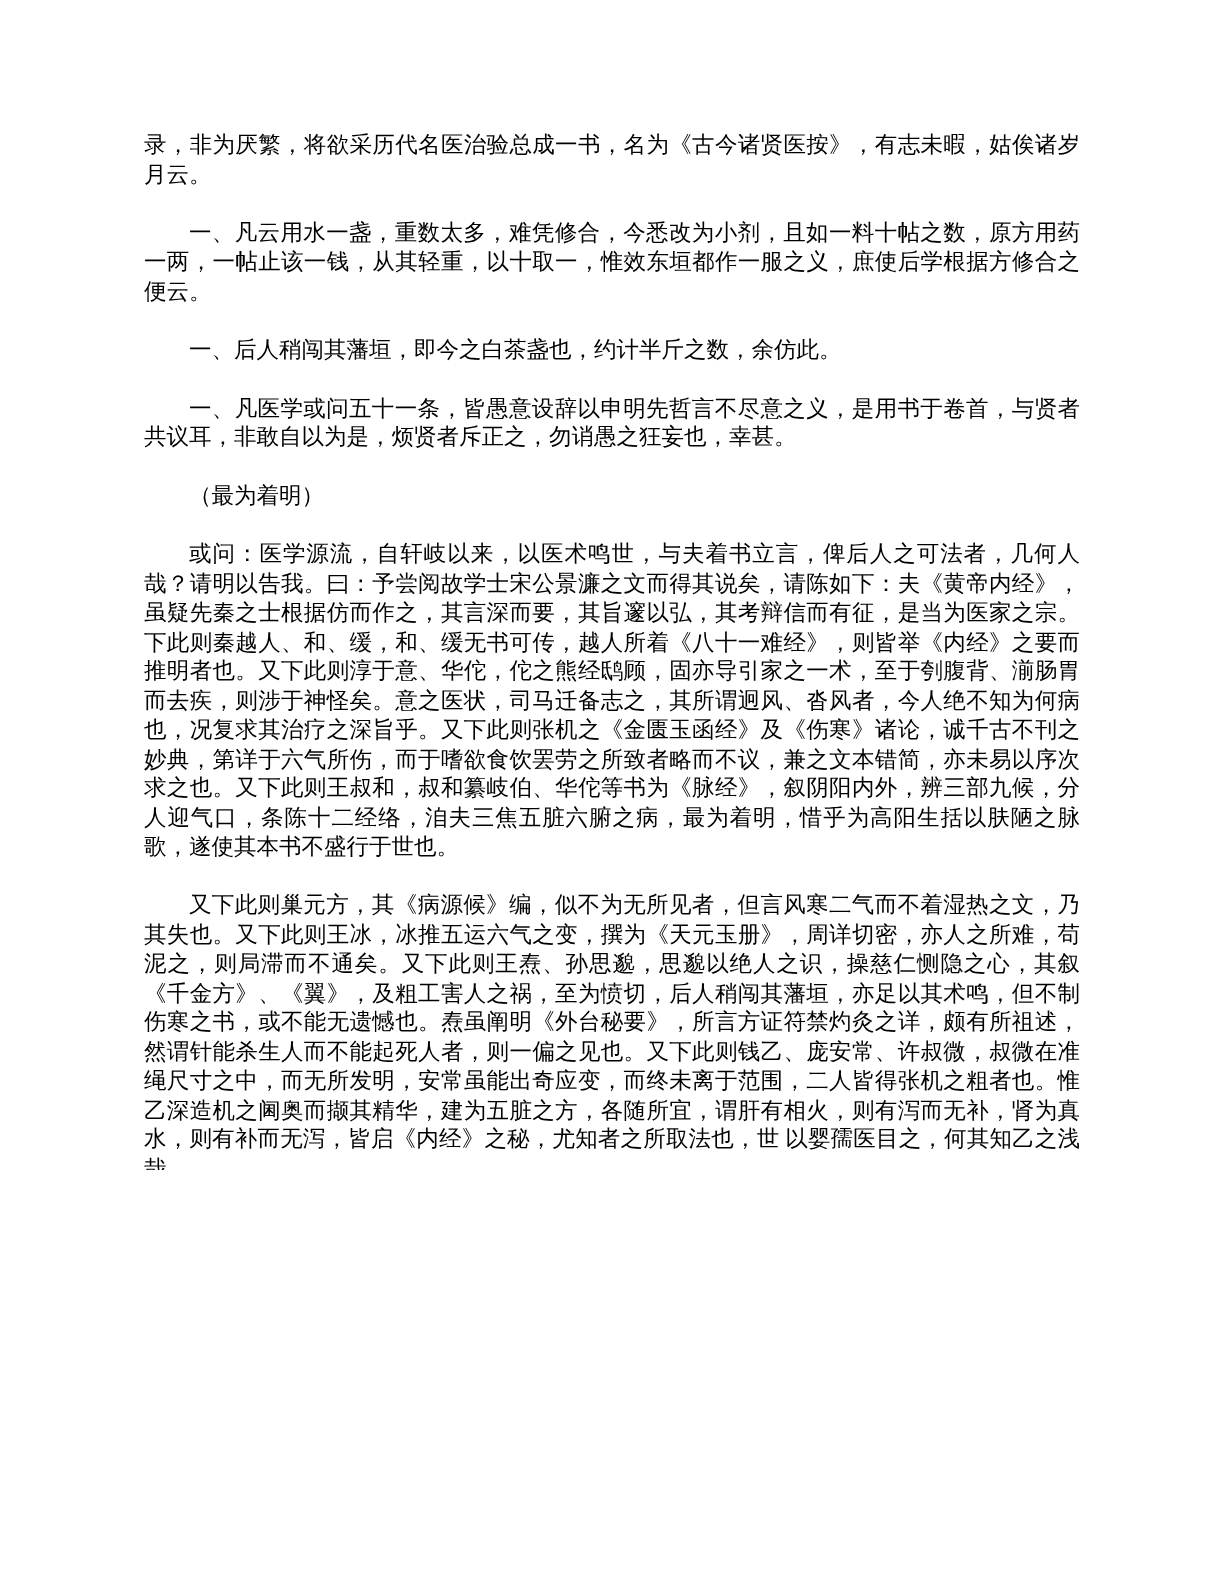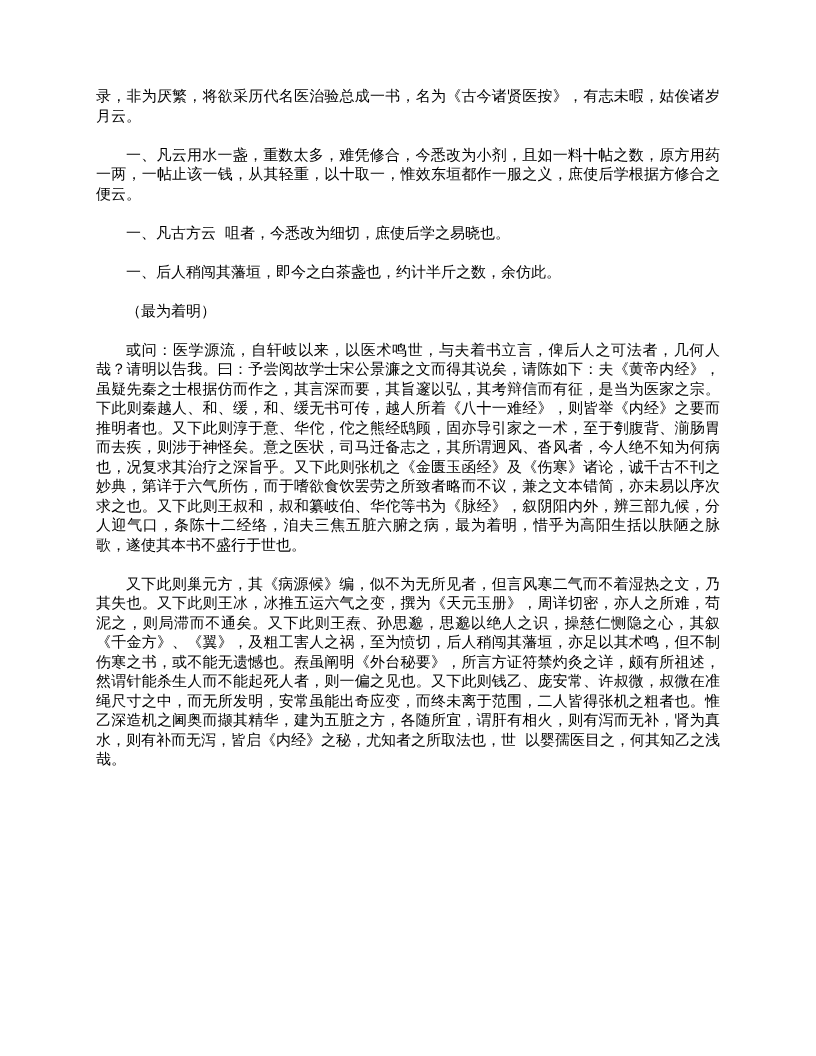--- a/index.html
+++ b/index.html
@@ -9,21 +9,21 @@
   }
   .page {
     position: relative;
     width: 816px;
     height: 780px;
     margin: 0 auto;
     background: #ffffff;
     box-sizing: border-box;
     padding: 88px 96px 0 96px;
     overflow: hidden;
-    font-family: Liberation Mono, monospace;
+    font-family: Liberation Serif, serif;
     color: #000000;
   }
   .page p {
     margin: 0 0 19.5px 0;
     font-size: 15px;
     line-height: 19.5px;
     text-align: justify;
     text-indent: 2em;
     word-break: break-all;
     letter-spacing: 0;
@@ -31,18 +31,18 @@
   .page p.no-indent {
     text-indent: 0;
   }
 </style>
 </head>
 <body>
 
 <div class="page">
   <p class="no-indent">录，非为厌繁，将欲采历代名医治验总成一书，名为《古今诸贤医按》，有志未暇，姑俟诸岁月云。</p>
   <p>一、凡云用水一盏，重数太多，难凭修合，今悉改为小剂，且如一料十帖之数，原方用药一两，一帖止该一钱，从其轻重，以十取一，惟效东垣都作一服之义，庶使后学根据方修合之便云。</p>
-  <p>一、凡古方云 咀者，今悉改为细切，庶使后学之易晓也。</p>
   <p>一、后人稍闯其藩垣，即今之白茶盏也，约计半斤之数，余仿此。</p>
+  <p>一、凡医学或问五十一条，皆愚意设辞以申明先哲言不尽意之义，是用书于卷首，与贤者共议耳，非敢自以为是，烦贤者斥正之，勿诮愚之狂妄也，幸甚。</p>
   <p>（最为着明）</p>
   <p>或问：医学源流，自轩岐以来，以医术鸣世，与夫着书立言，俾后人之可法者，几何人哉？请明以告我。曰：予尝阅故学士宋公景濂之文而得其说矣，请陈如下：夫《黄帝内经》，虽疑先秦之士根据仿而作之，其言深而要，其旨邃以弘，其考辩信而有征，是当为医家之宗。下此则秦越人、和、缓，和、缓无书可传，越人所着《八十一难经》，则皆举《内经》之要而推明者也。又下此则淳于意、华佗，佗之熊经鸱顾，固亦导引家之一术，至于刳腹背、湔肠胃而去疾，则涉于神怪矣。意之医状，司马迁备志之，其所谓迥风、沓风者，今人绝不知为何病也，况复求其治疗之深旨乎。又下此则张机之《金匮玉函经》及《伤寒》诸论，诚千古不刊之妙典，第详于六气所伤，而于嗜欲食饮罢劳之所致者略而不议，兼之文本错简，亦未易以序次求之也。又下此则王叔和，叔和纂岐伯、华佗等书为《脉经》，叙阴阳内外，辨三部九候，分人迎气口，条陈十二经络，洎夫三焦五脏六腑之病，最为着明，惜乎为高阳生括以肤陋之脉歌，遂使其本书不盛行于世也。</p>
   <p>又下此则巢元方，其《病源候》编，似不为无所见者，但言风寒二气而不着湿热之文，乃其失也。又下此则王冰，冰推五运六气之变，撰为《天元玉册》，周详切密，亦人之所难，苟泥之，则局滞而不通矣。又下此则王焘、孙思邈，思邈以绝人之识，操慈仁恻隐之心，其叙《千金方》、《翼》，及粗工害人之祸，至为愤切，后人稍闯其藩垣，亦足以其术鸣，但不制伤寒之书，或不能无遗憾也。焘虽阐明《外台秘要》，所言方证符禁灼灸之详，颇有所祖述，然谓针能杀生人而不能起死人者，则一偏之见也。又下此则钱乙、庞安常、许叔微，叔微在准绳尺寸之中，而无所发明，安常虽能出奇应变，而终未离于范围，二人皆得张机之粗者也。惟乙深造机之阃奥而撷其精华，建为五脏之方，各随所宜，谓肝有相火，则有泻而无补，肾为真水，则有补而无泻，皆启《内经》之秘，尤知者之所取法也，世 以婴孺医目之，何其知乙之浅哉。</p>
 </div>
 
 </body></html>

